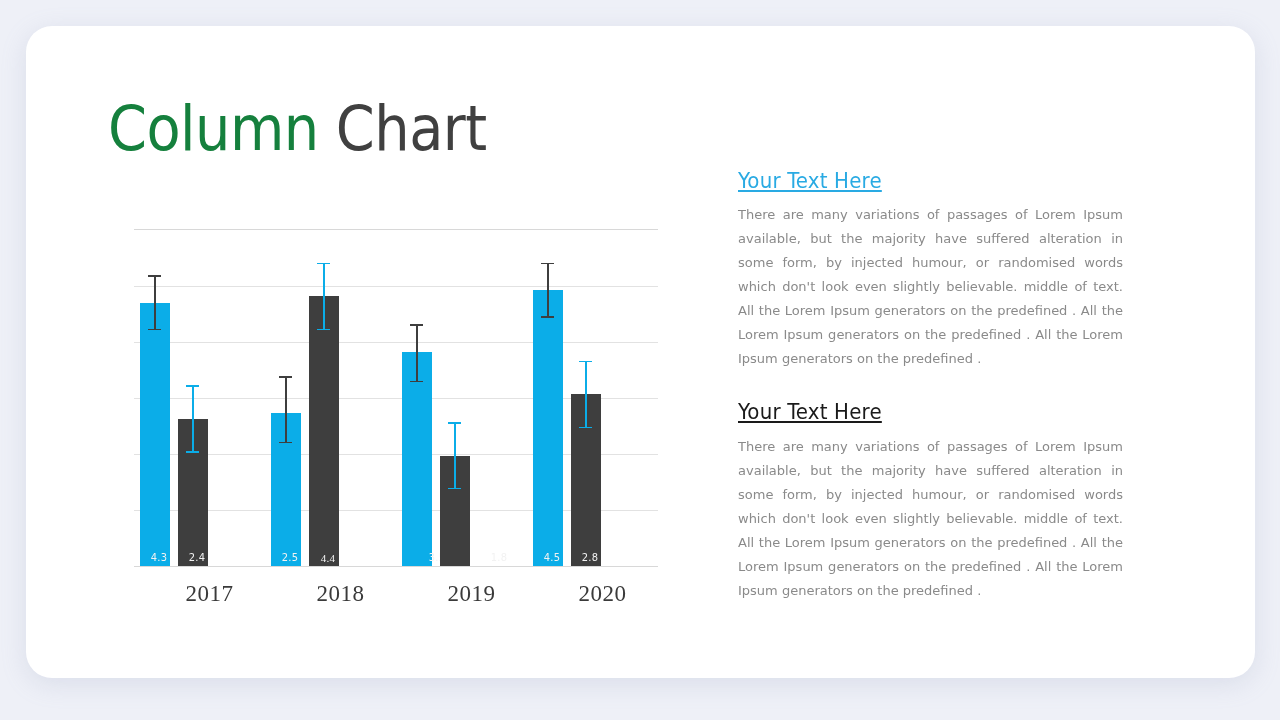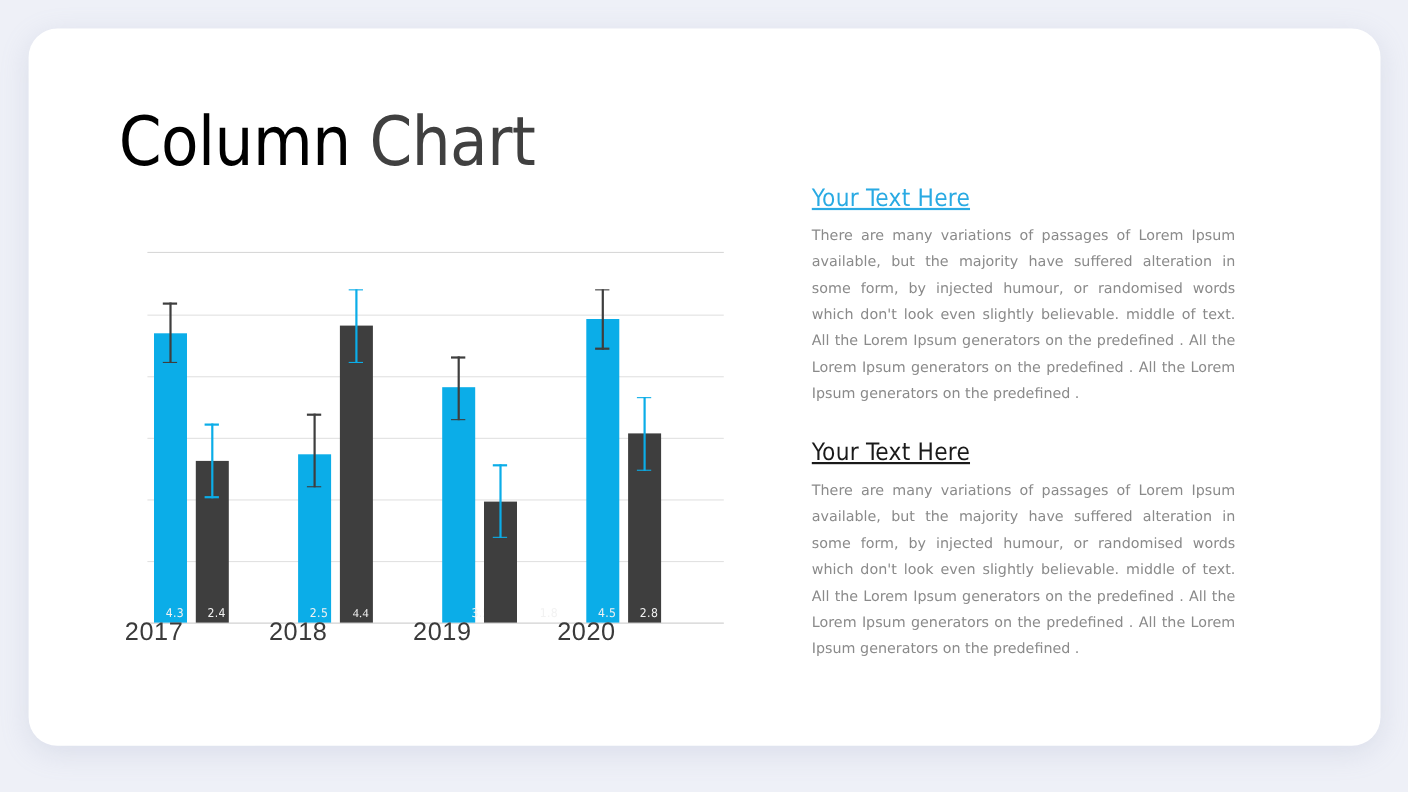--- a/index.html
+++ b/index.html
@@ -33,21 +33,21 @@
     top: 72px;
     white-space: nowrap;
   }
   .title-word {
     font-family: "DejaVu Sans Condensed", "Liberation Sans Narrow", "Liberation Sans", sans-serif;
     font-size: 62px;
     font-weight: 400;
     letter-spacing: -0.5px;
     line-height: 1;
   }
-  #title-main { color: #000000; }
+  #title-main { color: #15803d; }
   #title-accent { color: #404040; }
 
   #title-divider {
     position: absolute;
     left: 108px;
     top: 203px;
     width: 524px;
     height: 1px;
     background: #d8d8d8;
   }
@@ -120,24 +120,24 @@
     width: 13px;
     height: 1.6px;
   }
   .errbar .cap.top { top: 0; }
   .errbar .cap.bottom { bottom: 0; }
   .errbar.dark .stem, .errbar.dark .cap { background: #3e3e3e; }
   .errbar.blue .stem, .errbar.blue .cap { background: #0bade8; }
 
   .x-tick-label {
     position: absolute;
-    top: 332px;
+    top: 352px;
     width: 120px;
-    text-align: left;
-    font-family: Liberation Sans, sans-serif;
+    text-align: right;
+    font-family: Liberation Serif, serif;
     font-size: 23px;
     color: #3a3a3a;
     letter-spacing: 0.5px;
   }
 
   
   #text-panel {
     position: absolute;
     left: 712px;
     top: 142px;

